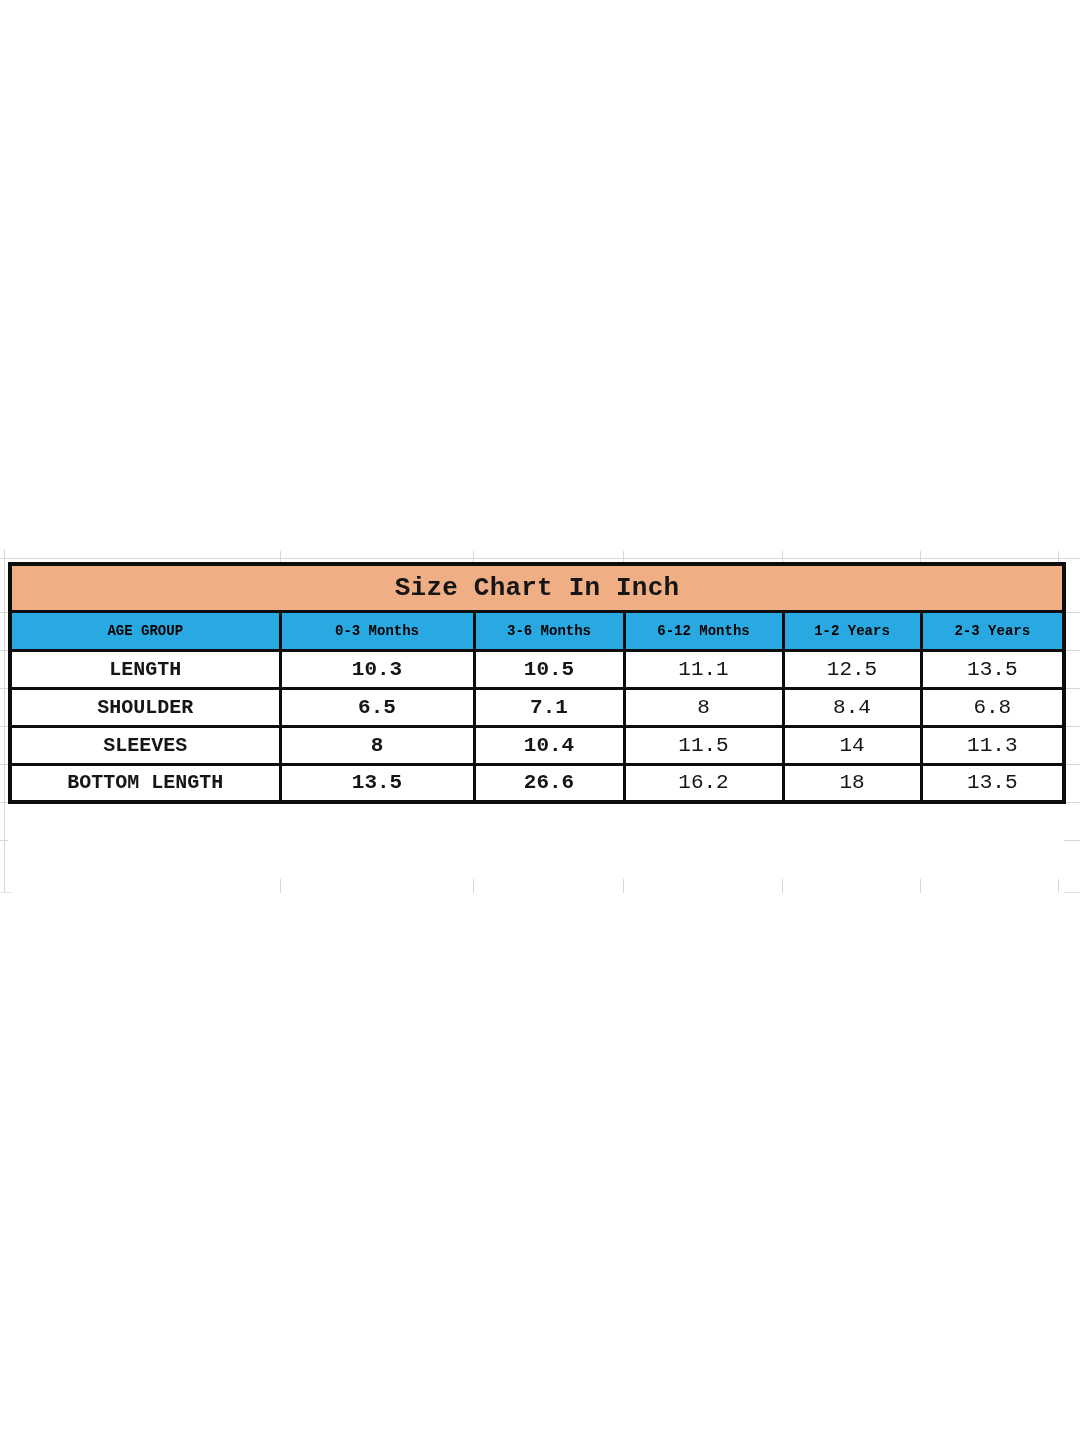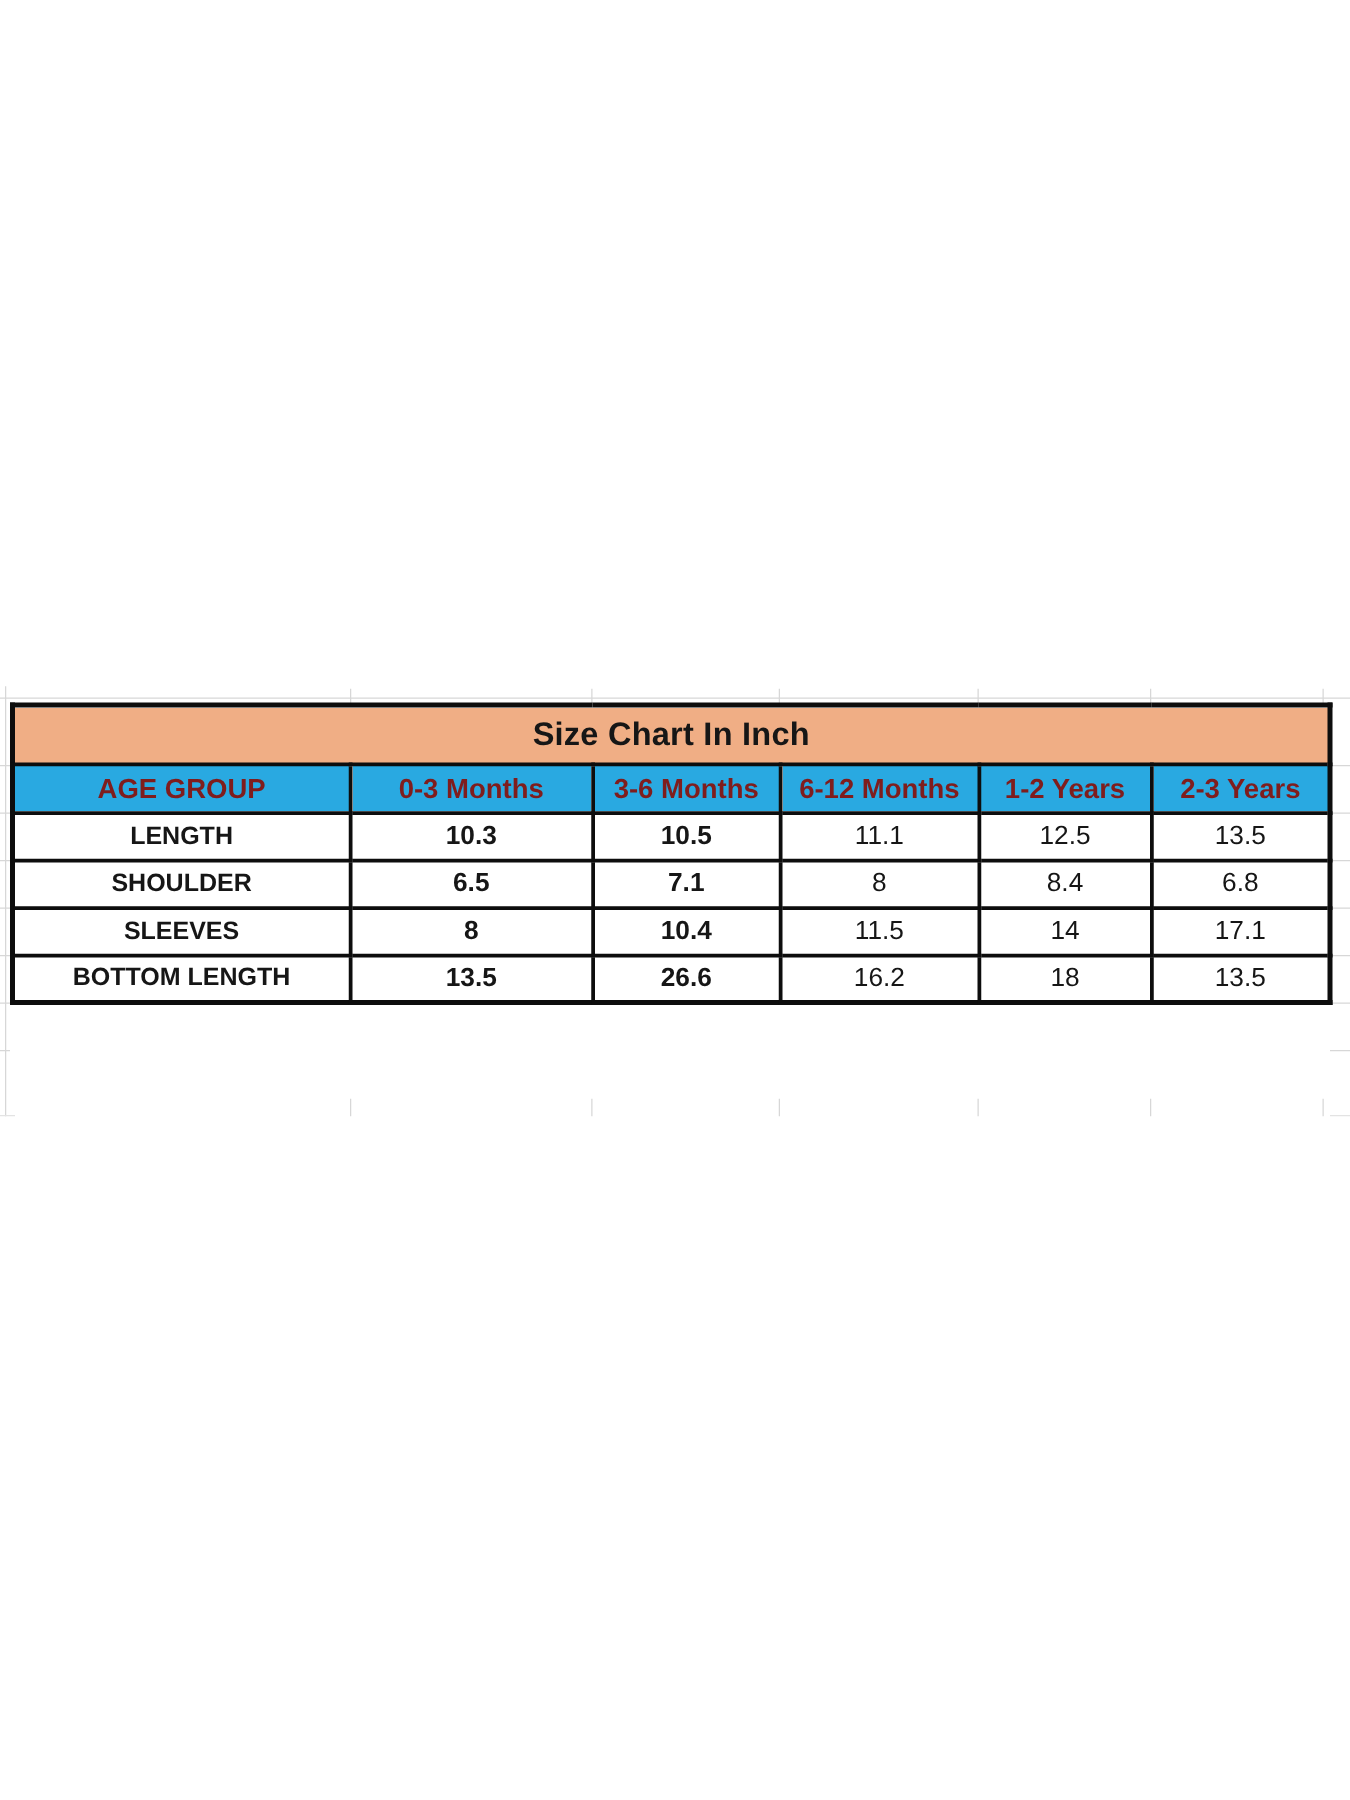--- a/index.html
+++ b/index.html
@@ -6,21 +6,21 @@
     margin: 0;
     padding: 0;
     background: #ffffff;
   }
   #screen {
     position: relative;
     width: 1080px;
     height: 1440px;
     background: #ffffff;
     overflow: hidden;
-    font-family: Liberation Sans, sans-serif;
+    font-family: Liberation Mono, monospace;
   }
   
   .grid {
     position: absolute;
     background: #d7d7d7;
   }
   .grid.lighter { background: #e3e3e3; }
 
   
   #size-table {
@@ -47,23 +47,23 @@
   td.title-cell {
     background: #f0ae85;
     font-size: 26px;
     font-weight: 700;
     color: #0d0d0d;
     border-bottom: 4px solid #0d0d0d;
     letter-spacing: 0.2px;
   }
   #size-table th {
     background: #29a9e1;
-    font-size: 22px;
+    font-size: 14px;
     font-weight: 700;
-    color: #7f1d1d;
+    color: #000000;
   }
   td.row-label {
     font-size: 20px;
     font-weight: 700;
     white-space: pre-wrap;
     color: #111111;
   }
   td.val {
     font-size: 21px;
     color: #1c1c1c;
@@ -149,21 +149,21 @@
       <td class="val">8</td>
       <td class="val">8.4</td>
       <td class="val">6.8</td>
     </tr>
     <tr class="data-row">
       <td class="row-label">SLEEVES</td>
       <td class="val bold">8</td>
       <td class="val bold">10.4</td>
       <td class="val">11.5</td>
       <td class="val">14</td>
-      <td class="val">17.1</td>
+      <td class="val">11.3</td>
     </tr>
     <tr class="data-row">
       <td class="row-label">BOTTOM LENGTH</td>
       <td class="val bold">13.5</td>
       <td class="val bold">26.6</td>
       <td class="val">16.2</td>
       <td class="val">18</td>
       <td class="val">13.5</td>
     </tr>
   </tbody>

